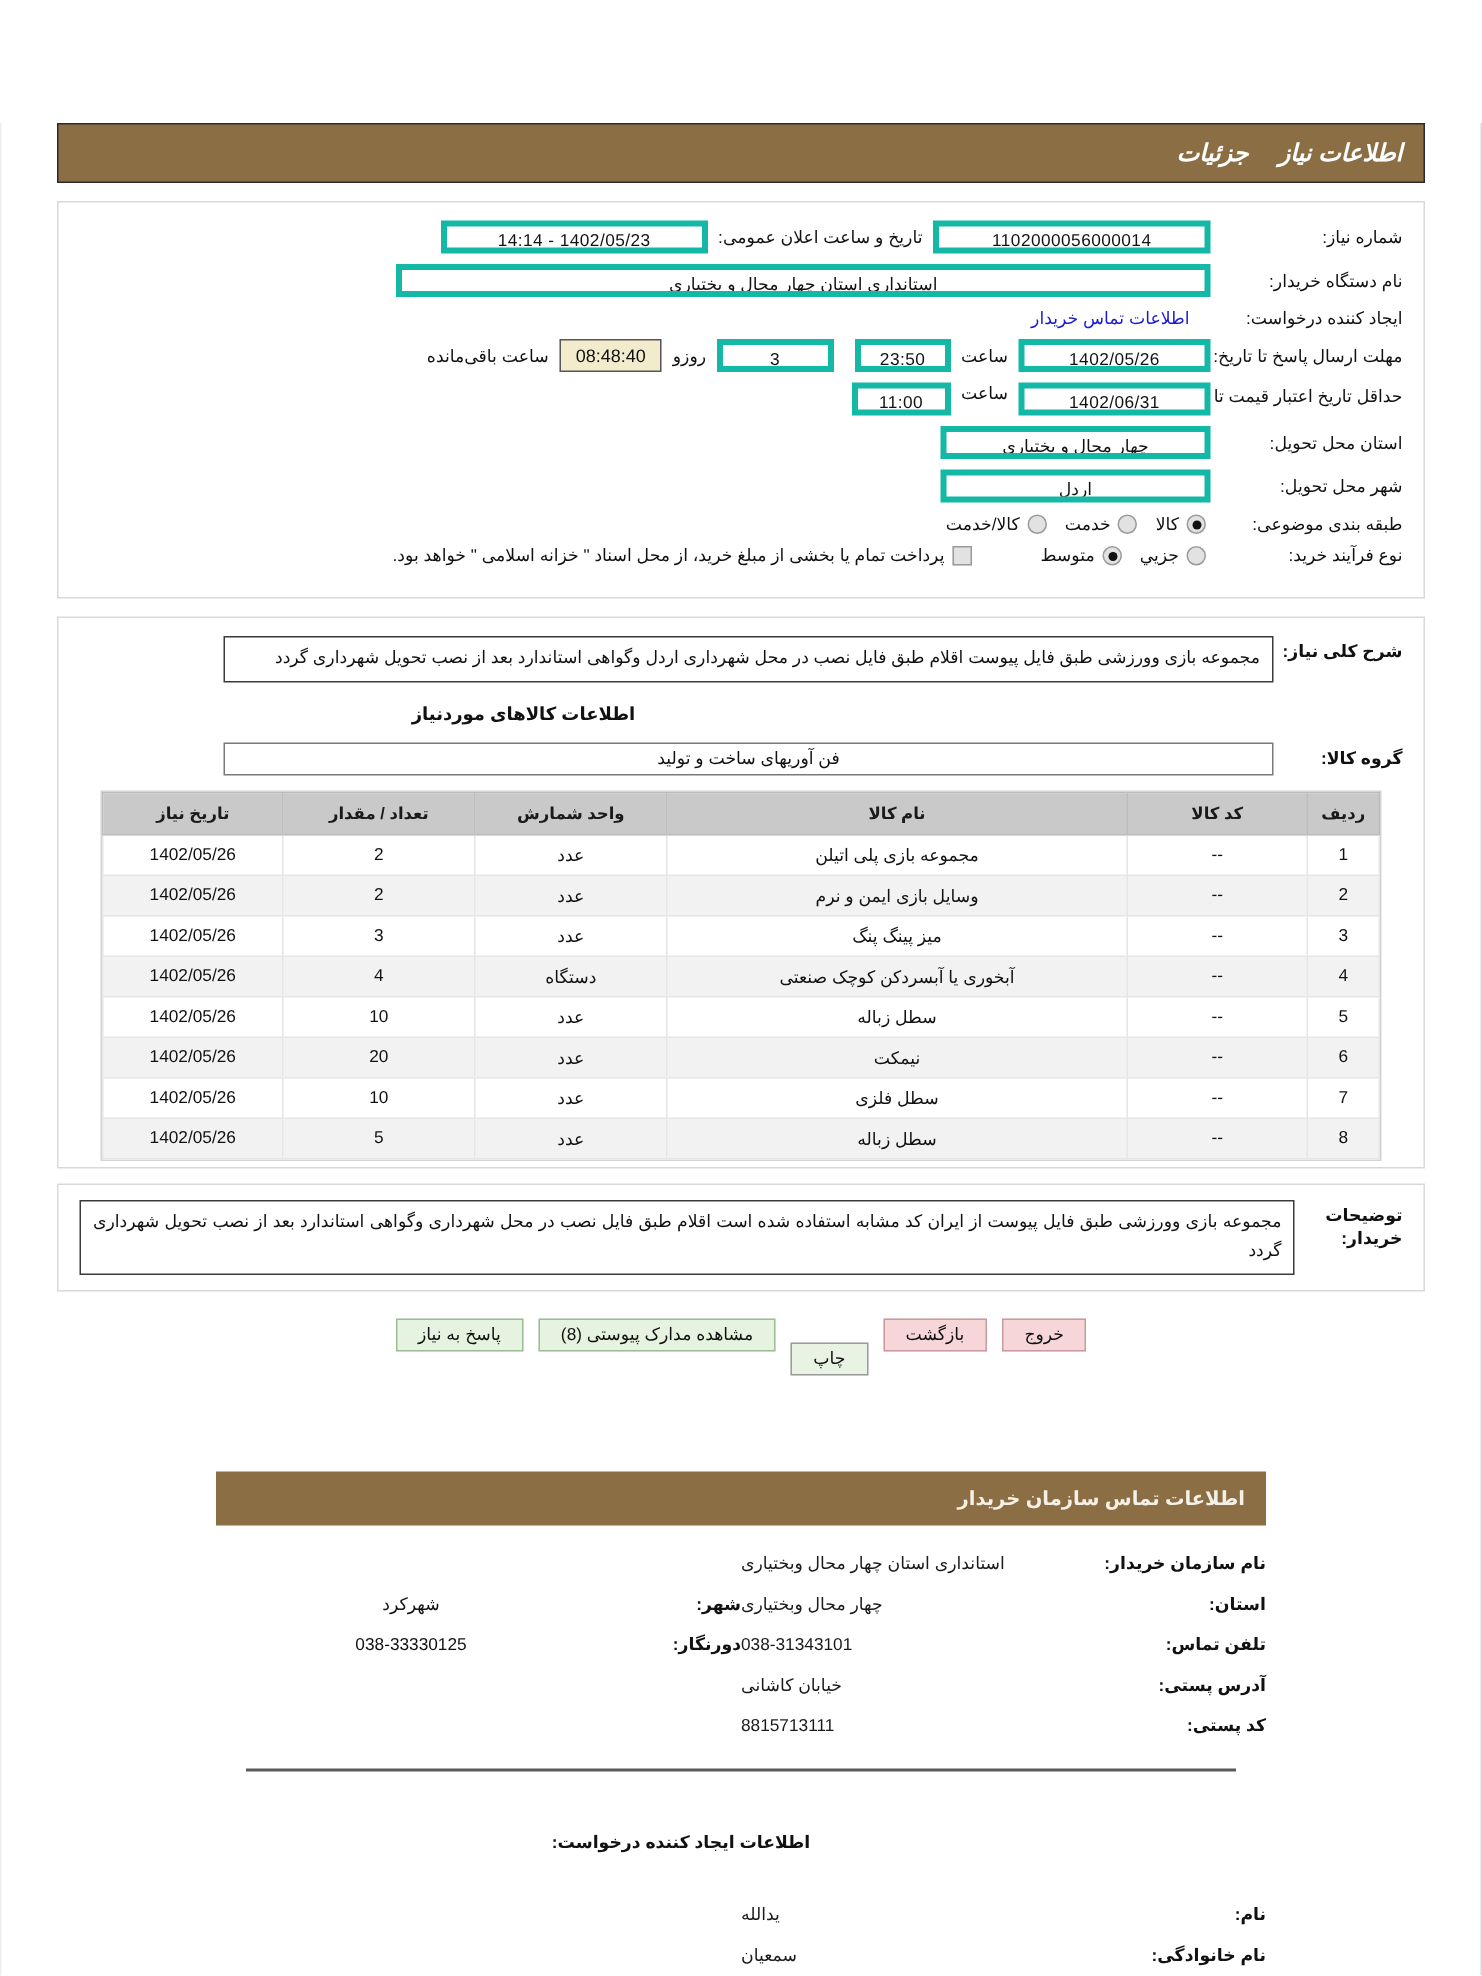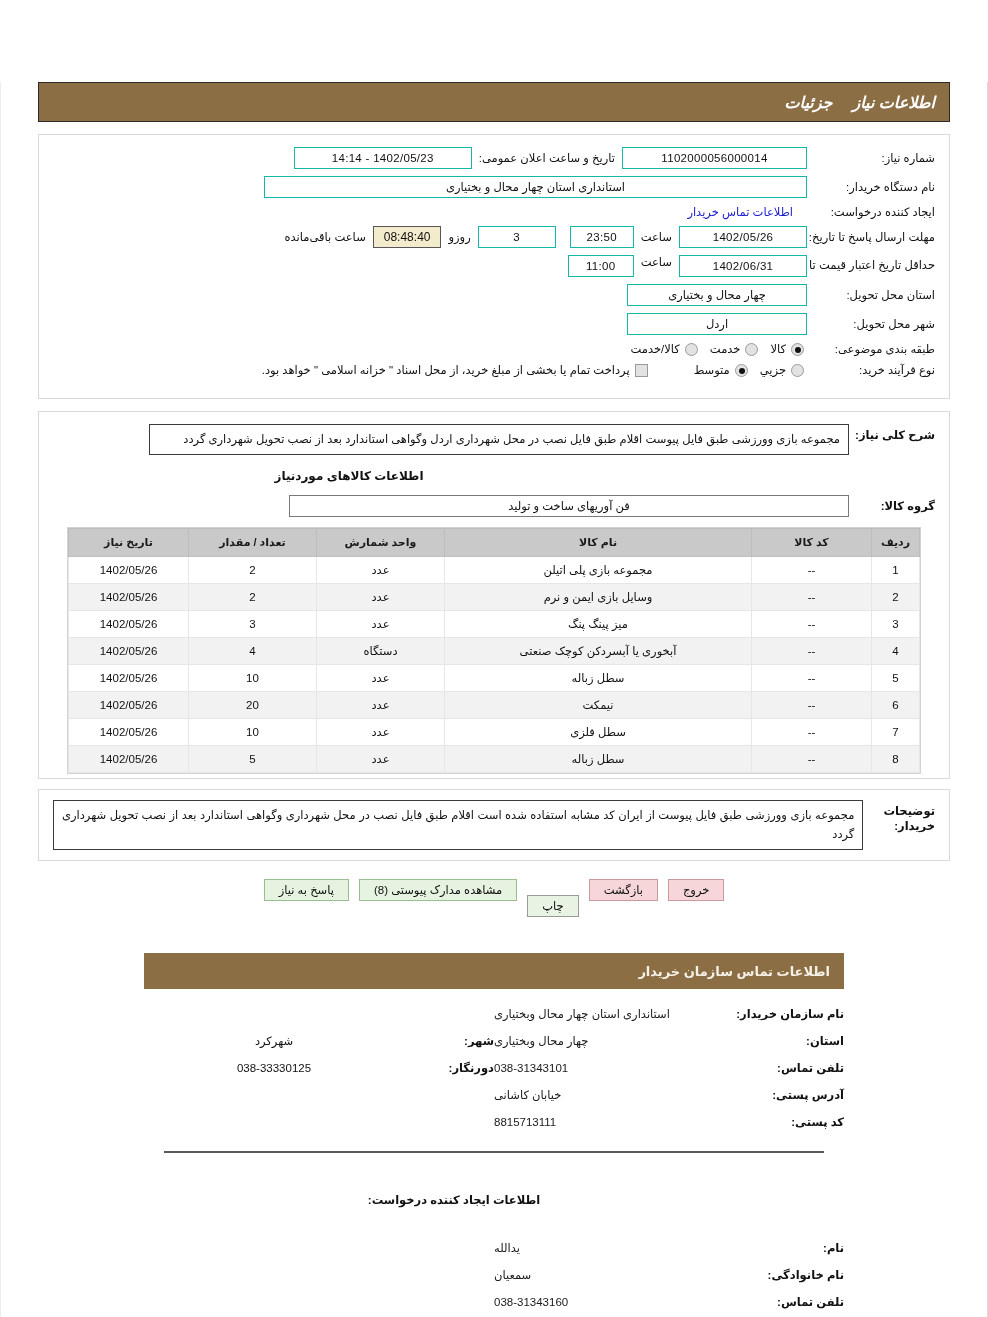--- a/index.html
+++ b/index.html
@@ -64,21 +64,21 @@
   }
   .lbl {
     font-size: 11.5px;
     color: #111;
     text-align: right;
     white-space: nowrap;
     padding-left: 8px;
   }
   .lbl.w130 { width: 128px; }
   .box {
-    border: 1px solid #14b8a6;
+    border: 4px solid #14b8a6;
     background: #fff;
     height: 22px;
     line-height: 20px;
     font-size: 11.5px;
     padding: 0 6px;
     text-align: center;
     color: #111;
     white-space: nowrap;
     overflow: hidden;
   }
@@ -216,21 +216,21 @@
     cursor: pointer;
     white-space: nowrap;
     text-align: center;
   }
   .btn.green { background: #e6f3e0; border-color: #9bbd92; }
   .btn.pink  { background: #f6d6d8; border-color: #c99ba0; }
   .btn.plain { background: #e9f3e4; border-color: #9a9a9a; margin-top: 16px; }
 
   
   .contactbar {
-    margin: 32px auto 0 auto;
+    margin: 60px auto 0 auto;
     width: 700px;
     height: 36px;
     background: #8c6e45;
     display: flex;
     align-items: center;
     padding: 16px 14px;
   }
   .contactbar span {
     color: #f6f1e7;
     font-size: 13px;
@@ -348,21 +348,21 @@
 
     <div class="desc-row">
       <div class="desc-lbl">شرح کلی نیاز:</div>
       <div class="desc-box" style="width:700px">مجموعه بازی وورزشی طبق فایل  پیوست اقلام طبق فایل نصب در محل شهرداری اردل  وگواهی استاندارد بعد از نصب تحویل شهرداری گردد</div>
     </div>
 
     <div class="section-title">اطلاعات کالاهای موردنیاز</div>
 
     <div class="desc-row" style="align-items:center;margin-bottom:0">
       <div class="desc-lbl" style="padding-top:0">گروه کالا:</div>
-      <div class="box grayborder" style="width:560px">فن آوریهای ساخت و تولید</div>
+      <div class="box grayborder" style="width:700px">فن آوریهای ساخت و تولید</div>
     </div>
 
     <div class="tbl-wrap">
       <table class="goods">
         <thead>
           <tr>
             <th style="width:48px">ردیف</th>
             <th style="width:120px">کد کالا</th>
             <th>نام کالا</th>
             <th style="width:128px">واحد شمارش</th>

